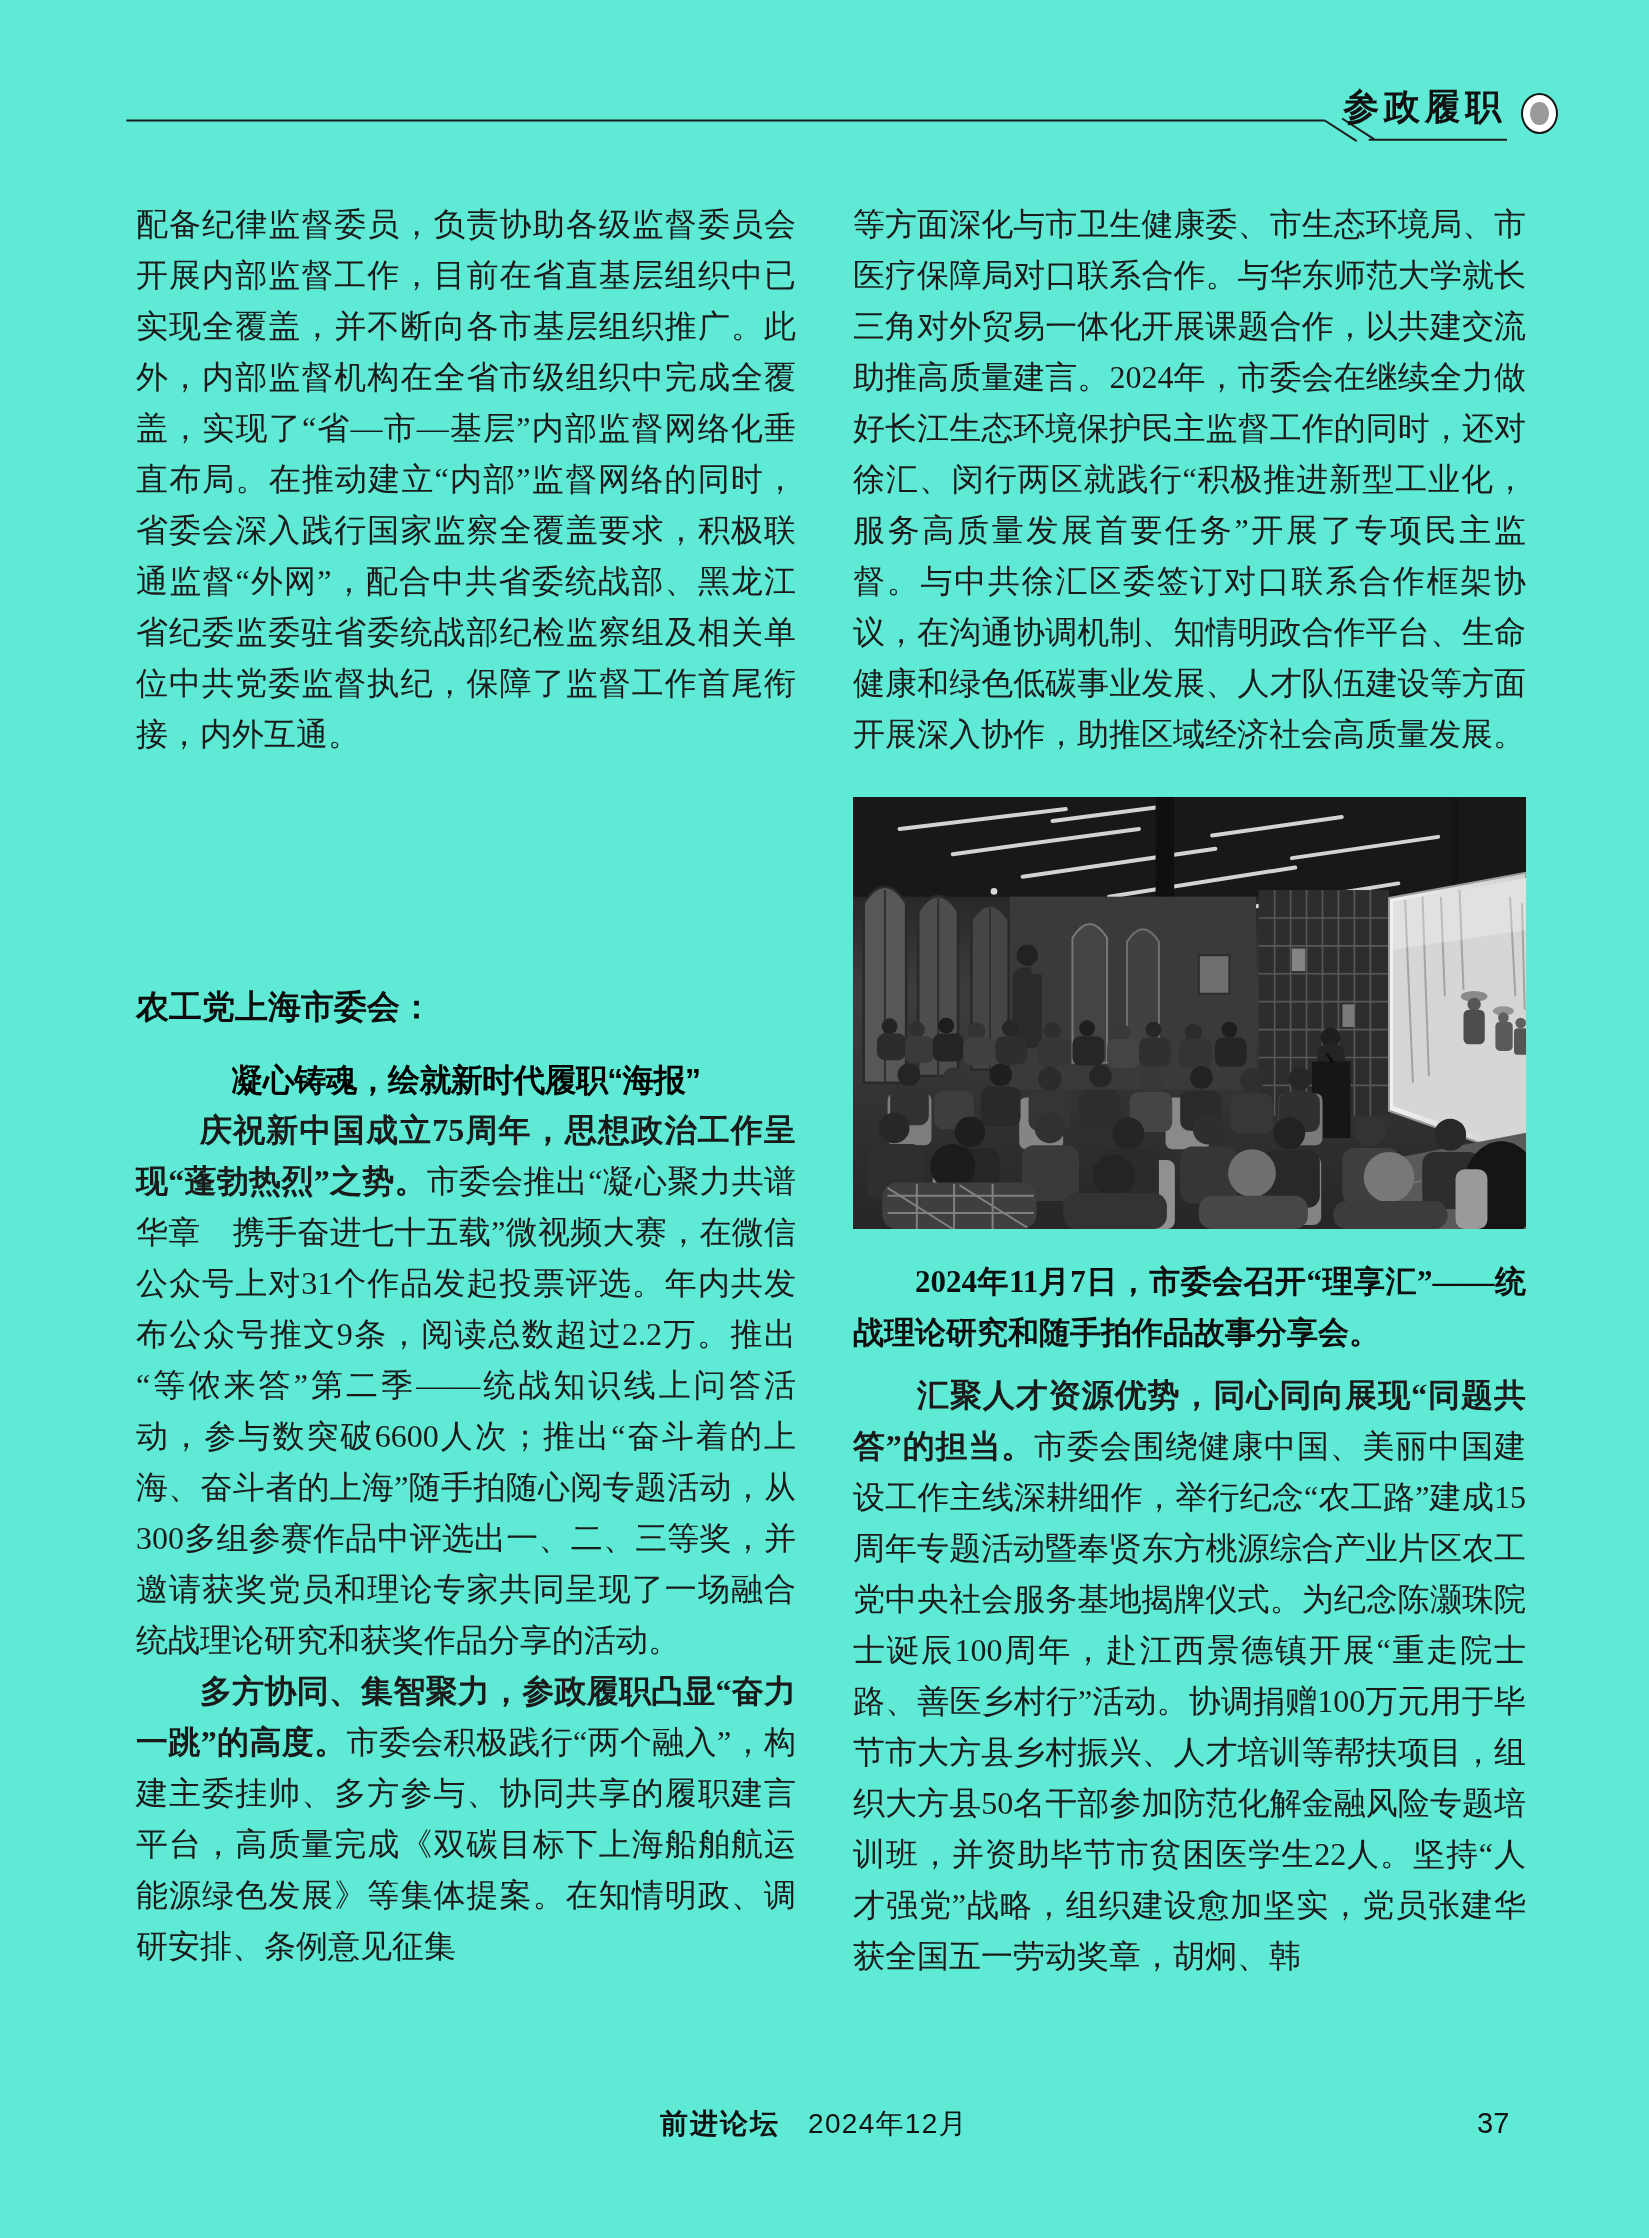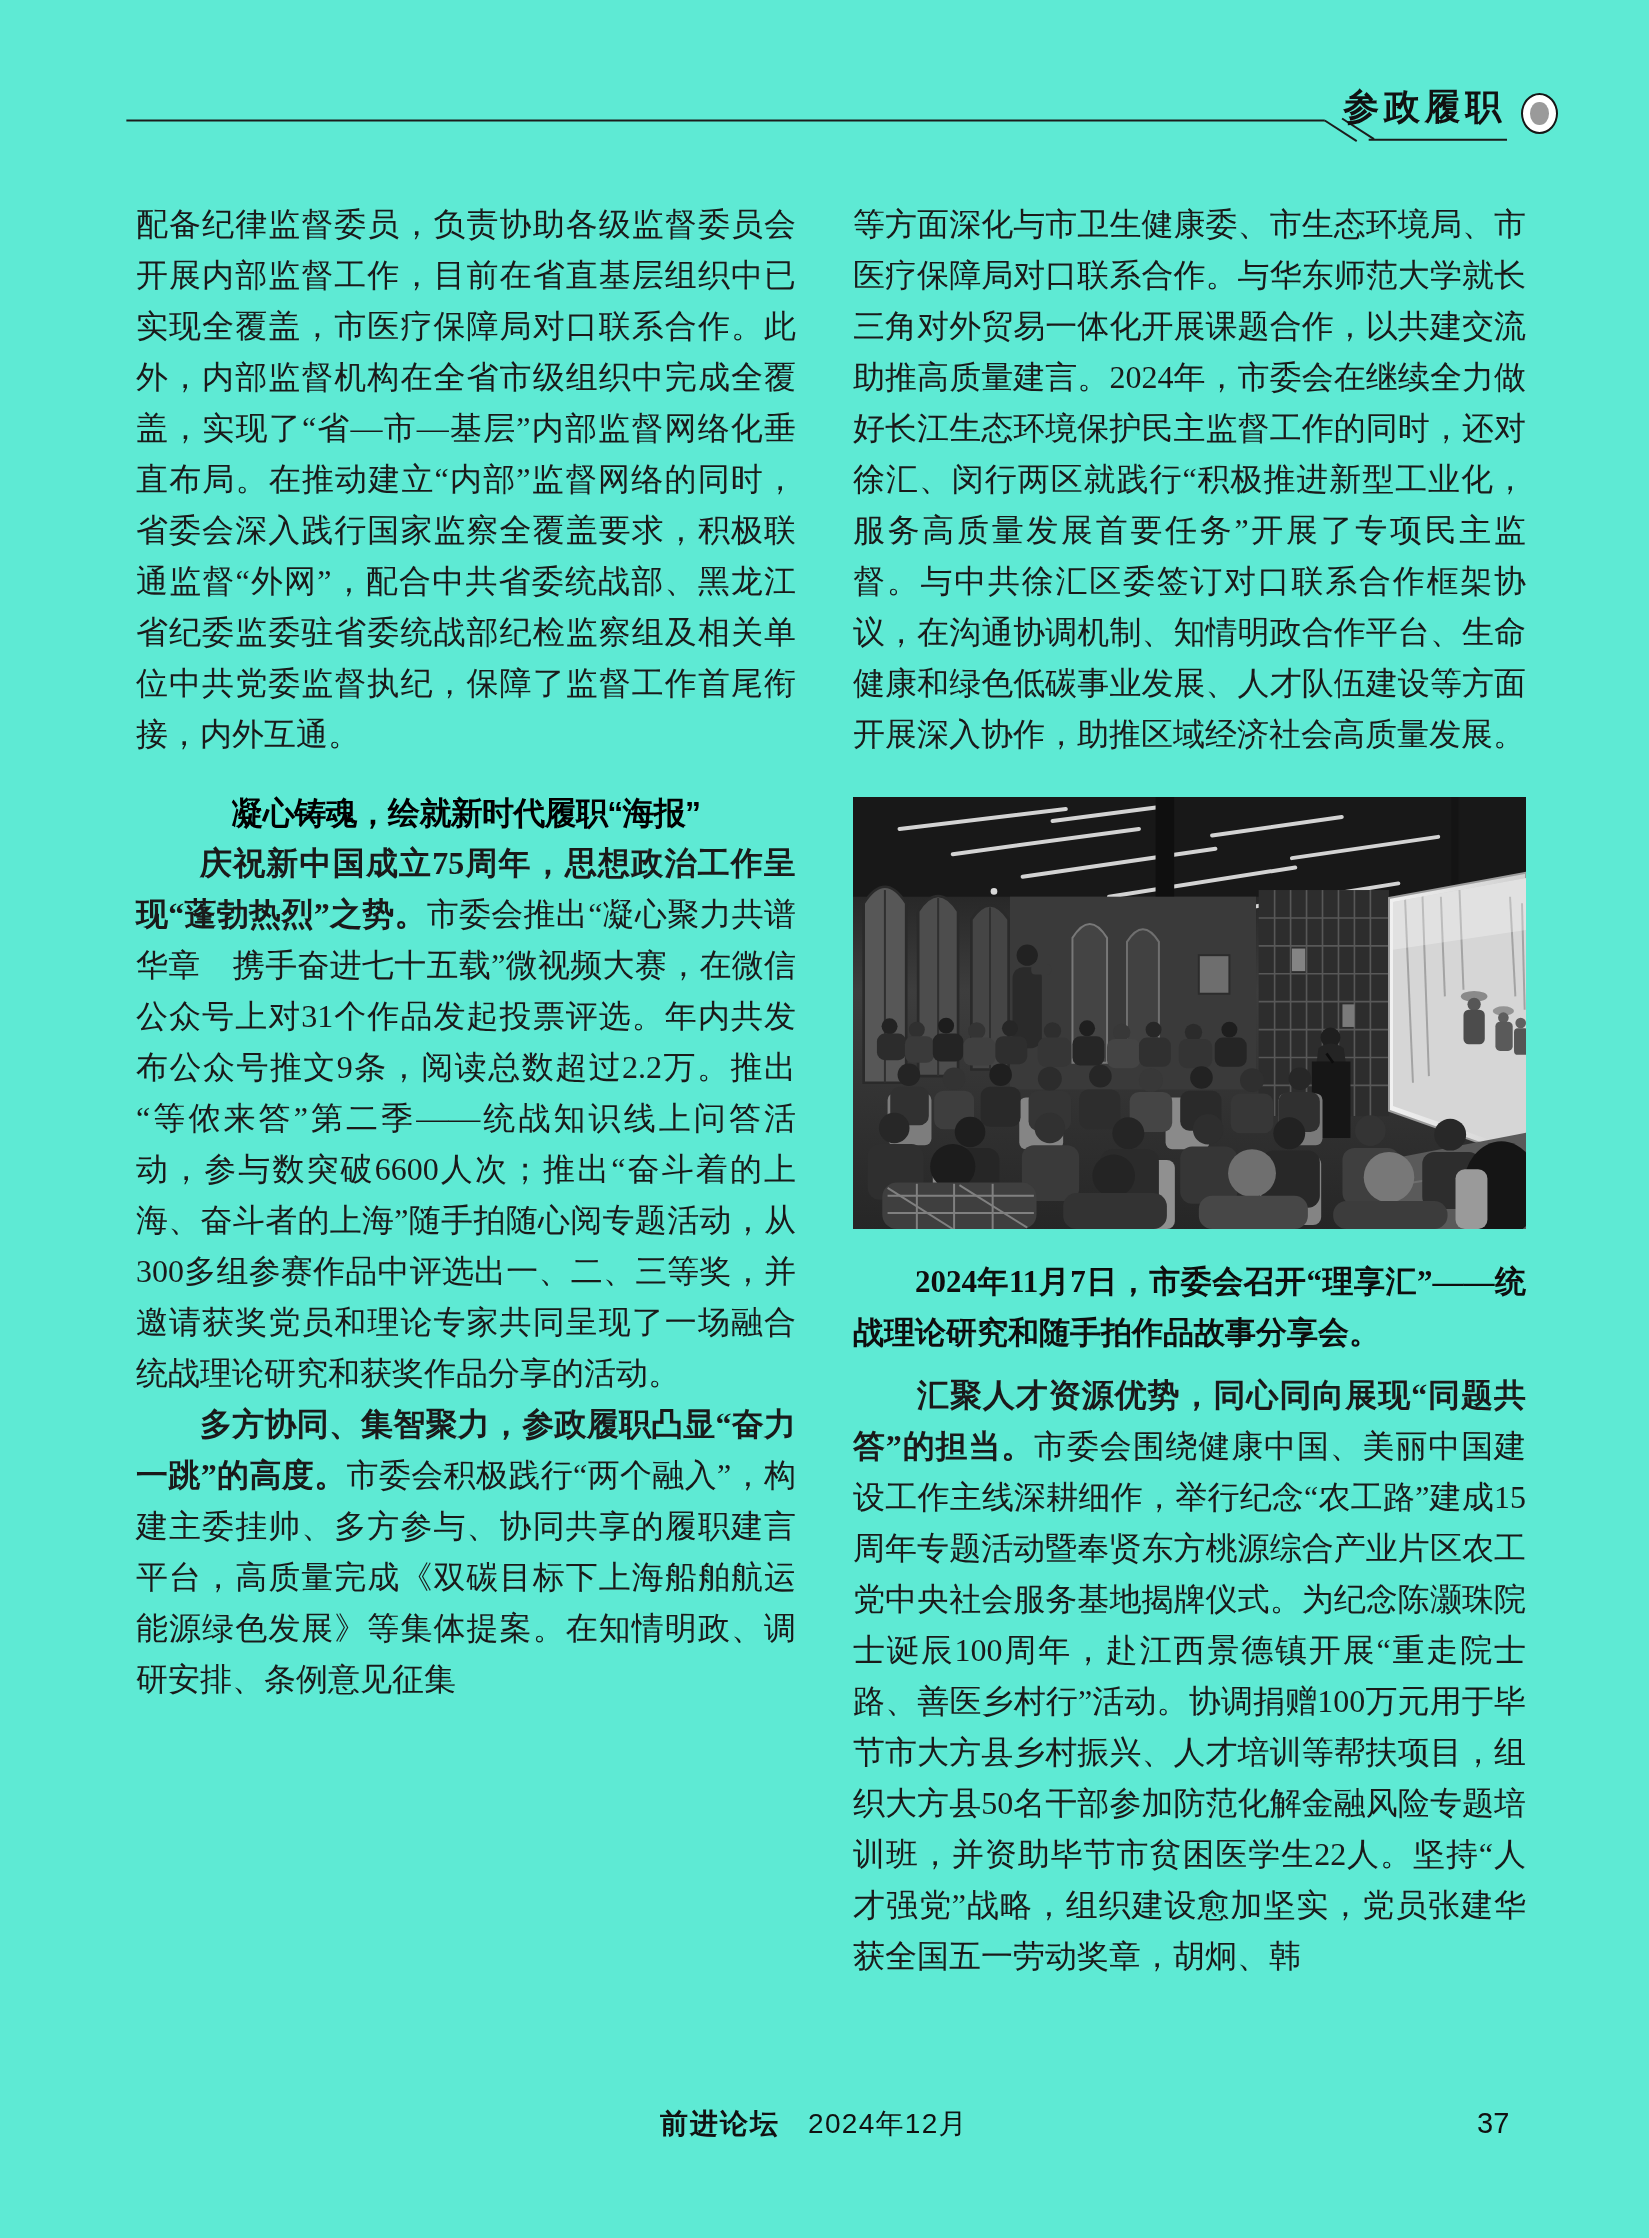--- a/index.html
+++ b/index.html
@@ -70,21 +70,22 @@
     <line x1="1992" y1="181" x2="2040" y2="212" stroke="#1c1c1c" stroke-width="3"></line>
     <line x1="2018" y1="178" x2="2066" y2="209" stroke="#1c1c1c" stroke-width="3"></line>
     <line x1="2058" y1="210" x2="2266" y2="210" stroke="#1c1c1c" stroke-width="3"></line>
   </svg>
   <div class="hdr-title">参政履职</div>
   <div class="hdr-circle">
       <span class="dot"></span>
     </div>
 
   <div class="col col-left">
-    <p class="body-p">配备纪律监督委员，负责协助各级监督委员会开展内部监督工作，目前在省直基层组织中已实现全覆盖，市医疗保障局对口联系合作。此外，内部监督机构在全省市级组织中完成全覆盖，实现了“省—市—基层”内部监督网络化垂直布局。在推动建立“内部”监督网络的同时，省委会深入践行国家监察全覆盖要求，积极联通监督“外网”，配合中共省委统战部、黑龙江省纪委监委驻省委统战部纪检监察组及相关单位中共党委监督执纪，保障了监督工作首尾衔接，内外互通。</p>
+    <p class="body-p">配备纪律监督委员，负责协助各级监督委员会开展内部监督工作，目前在省直基层组织中已实现全覆盖，并不断向各市基层组织推广。此外，内部监督机构在全省市级组织中完成全覆盖，实现了“省—市—基层”内部监督网络化垂直布局。在推动建立“内部”监督网络的同时，省委会深入践行国家监察全覆盖要求，积极联通监督“外网”，配合中共省委统战部、黑龙江省纪委监委驻省委统战部纪检监察组及相关单位中共党委监督执纪，保障了监督工作首尾衔接，内外互通。</p>
+    <h3 class="org-heading">农工党上海市委会：</h3>
     <h2 class="article-title">凝心铸魂，绘就新时代履职“海报”</h2>
     <p class="body-p indent"><span class="lead">庆祝新中国成立75周年，思想政治工作呈现“蓬勃热烈”之势。</span><span>市委会推出“凝心聚力共谱华章　携手奋进七十五载”微视频大赛，在微信公众号上对31个作品发起投票评选。年内共发布公众号推文9条，阅读总数超过2.2万。推出“等侬来答”第二季——统战知识线上问答活动，参与数突破6600人次；推出“奋斗着的上海、奋斗者的上海”随手拍随心阅专题活动，从300多组参赛作品中评选出一、二、三等奖，并邀请获奖党员和理论专家共同呈现了一场融合统战理论研究和获奖作品分享的活动。</span></p>
     <p class="body-p indent"><span class="lead">多方协同、集智聚力，参政履职凸显“奋力一跳”的高度。</span><span>市委会积极践行“两个融入”，构建主委挂帅、多方参与、协同共享的履职建言平台，高质量完成《双碳目标下上海船舶航运能源绿色发展》等集体提案。在知情明政、调研安排、条例意见征集</span></p>
   </div>
 
   <div class="col col-right">
     <p class="body-p">等方面深化与市卫生健康委、市生态环境局、市医疗保障局对口联系合作。与华东师范大学就长三角对外贸易一体化开展课题合作，以共建交流助推高质量建言。2024年，市委会在继续全力做好长江生态环境保护民主监督工作的同时，还对徐汇、闵行两区就践行“积极推进新型工业化，服务高质量发展首要任务”开展了专项民主监督。与中共徐汇区委签订对口联系合作框架协议，在沟通协调机制、知情明政合作平台、生命健康和绿色低碳事业发展、人才队伍建设等方面开展深入协作，助推区域经济社会高质量发展。</p>
 
     <figure class="photo">
       <svg viewBox="0 0 1012 650" preserveAspectRatio="none">

